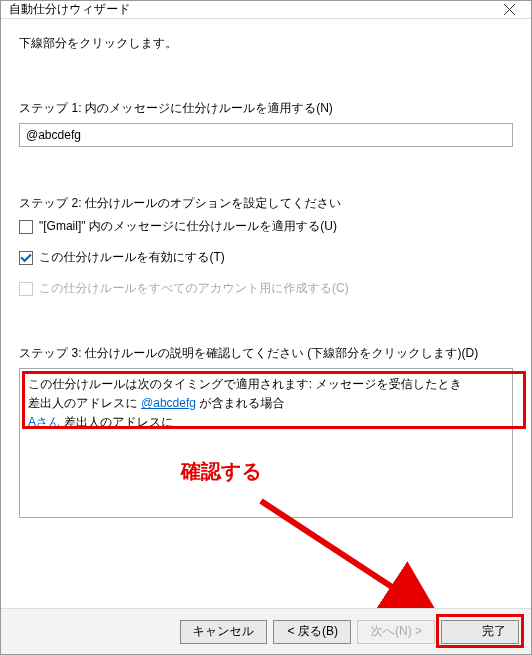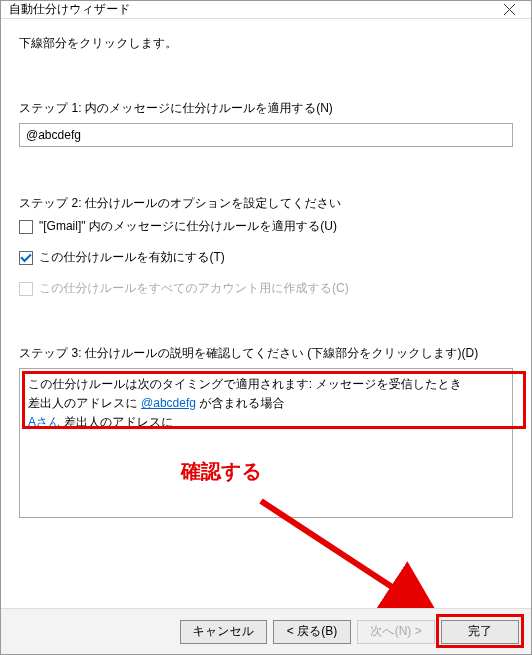--- a/index.html
+++ b/index.html
@@ -119,20 +119,21 @@
     }
     .btn {
       height: 24px;
       min-width: 78px;
       border: 1px solid #888;
       background: #e9e9e9;
       font-family: inherit;
       font-size: 12px;
       padding: 0 12px;
       cursor: pointer;
+      text-align: right;
     }
     .btn.disabled {
       color: #aaa;
       border-color: #ccc;
       background: #f0f0f0;
       cursor: default;
     }
     .finish-highlight {
       position: absolute;
       right: 7px;

